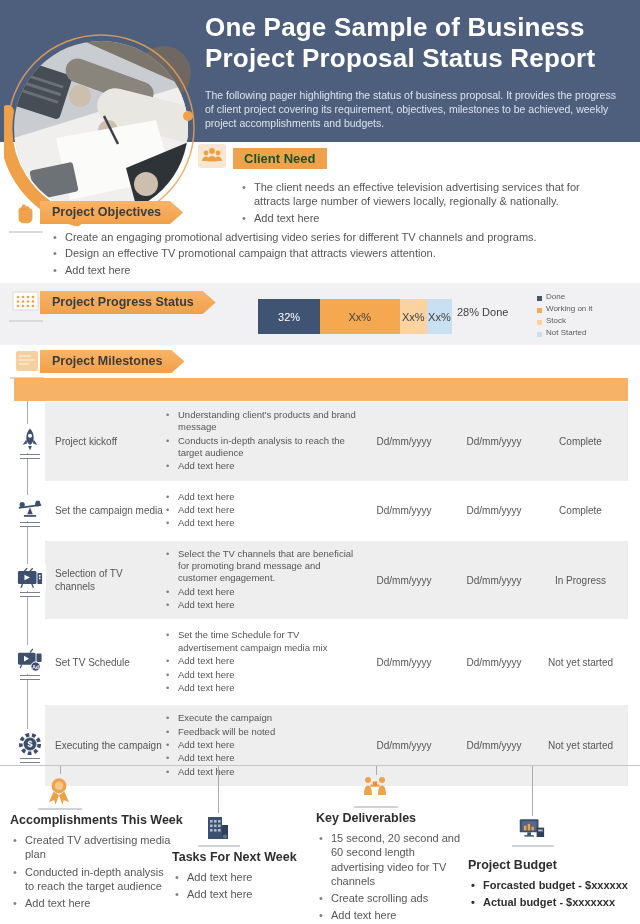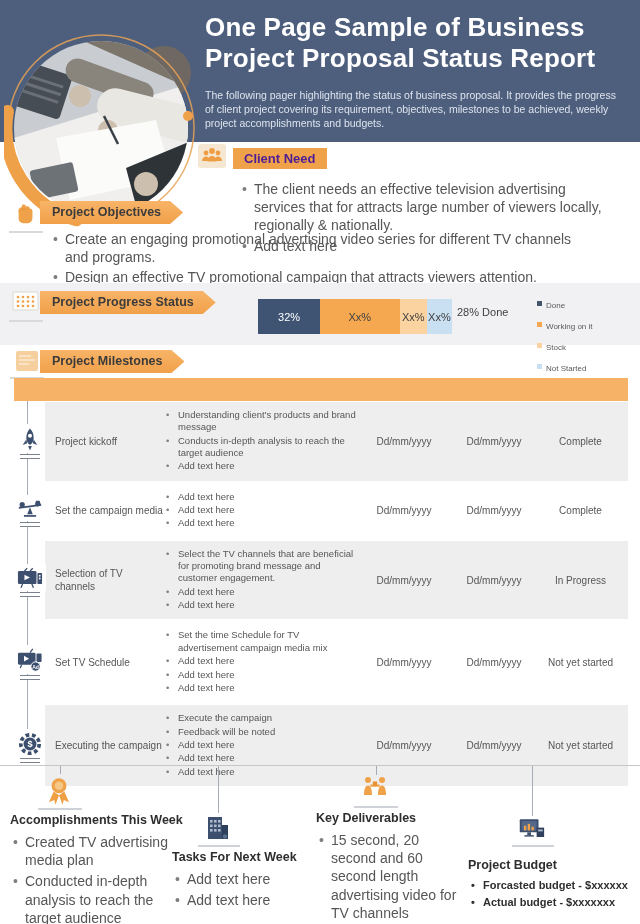--- a/index.html
+++ b/index.html
@@ -9,55 +9,55 @@
   
   .hero{position:absolute;left:0;top:0;width:640px;height:142px;background:#4e5f7e;padding-left:44px;}
   .hero-title{position:absolute;left:205px;top:12px;width:425px;margin:0;color:#ffffff;
               font-size:26px;line-height:1.2;font-weight:bold;letter-spacing:.2px;}
   .hero-sub{position:absolute;left:205px;top:89px;width:422px;color:#dde3ec;
             font-size:10.5px;line-height:1.32;}
   .photo-wrap{position:absolute;left:4px;top:16px;width:204px;height:212px;}
 
   
   ul.blist{list-style:none;margin:0;padding:0;}
-  ul.blist li{position:relative;padding-left:15px;font-size:14px;color:#565656;
+  ul.blist li{position:relative;padding-left:15px;font-size:11px;color:#565656;
               line-height:1.3;margin-bottom:2px;}
   ul.blist li::before{content:"\2022";position:absolute;left:3px;top:0;color:#7e7e7e;}
 
   
   .ribbon{display:inline-block;background:linear-gradient(#f8b468,#f1a049);color:#3b3b3b;
           font-weight:bold;font-size:12.5px;line-height:23px;height:23px;padding:0 22px 0 12px;
           clip-path:polygon(0 0,calc(100% - 13px) 0,100% 50%,calc(100% - 13px) 100%,0 100%);
           white-space:nowrap;}
   .icon-chip{position:absolute;width:34px;text-align:center;}
   .icon-chip::after{content:"";display:block;width:34px;height:2px;background:#d9d9d9;margin-top:1px;}
 
   
   .client{position:absolute;left:198px;top:144px;width:434px;}
   .client-hdr{display:flex;align-items:center;gap:7px;}
-  .client-label{background:#f0a24a;font-weight:bold;font-size:13px;color:#4c1d95;padding:3px 11px;}
+  .client-label{background:#f0a24a;font-weight:bold;font-size:13px;color:#14532d;padding:3px 11px;}
   .client ul{margin:8px 0 0 41px;width:378px;}
 
   
   .objectives{position:absolute;left:0;top:201px;width:640px;}
   .obj-icon{left:9px;top:1px;}
   .objectives .ribbon{margin-left:40px;}
   .objectives ul{margin:6px 0 0 50px;width:548px;}
 
   
   .progress{position:absolute;left:0;top:283px;width:640px;height:62px;background:#f1f1f3;}
   .prog-icon{left:9px;top:6px;}
   .progress .ribbon{position:absolute;left:40px;top:8px;}
   .bar{position:absolute;left:258px;top:16px;width:194px;height:35px;display:flex;}
   .seg{height:100%;display:flex;align-items:center;justify-content:center;
        font-size:11px;color:#404040;overflow:hidden;}
   .seg.first{color:#ffffff;}
   .bar-caption{position:absolute;left:457px;top:23px;font-size:11px;color:#3f3f3f;white-space:nowrap;}
   .legend{position:absolute;left:537px;top:6px;}
-  .litem{display:flex;align-items:flex-start;margin:12px 0;font-size:8px;color:#5a5a5a;}
+  .litem{display:flex;align-items:flex-end;margin:3px 0;font-size:8px;color:#5a5a5a;}
   .swatch{width:5px;height:5px;margin-right:4px;flex:0 0 auto;}
 
   
   .milestones{position:absolute;left:0;top:350px;width:640px;height:410px;}
   .ms-icon{left:10px;top:0;}
   .milestones .ribbon{margin-left:40px;}
   .m-line{position:absolute;left:27px;top:51px;width:1px;height:701px;max-height:705px;background:#a6acb5;}
   .m-headbar{position:absolute;left:14px;top:28px;width:614px;height:23px;background:#f6b266;}
   .m-rows{position:absolute;left:14px;top:52px;width:614px;}
   .mrow{display:flex;margin-bottom:3px;}

